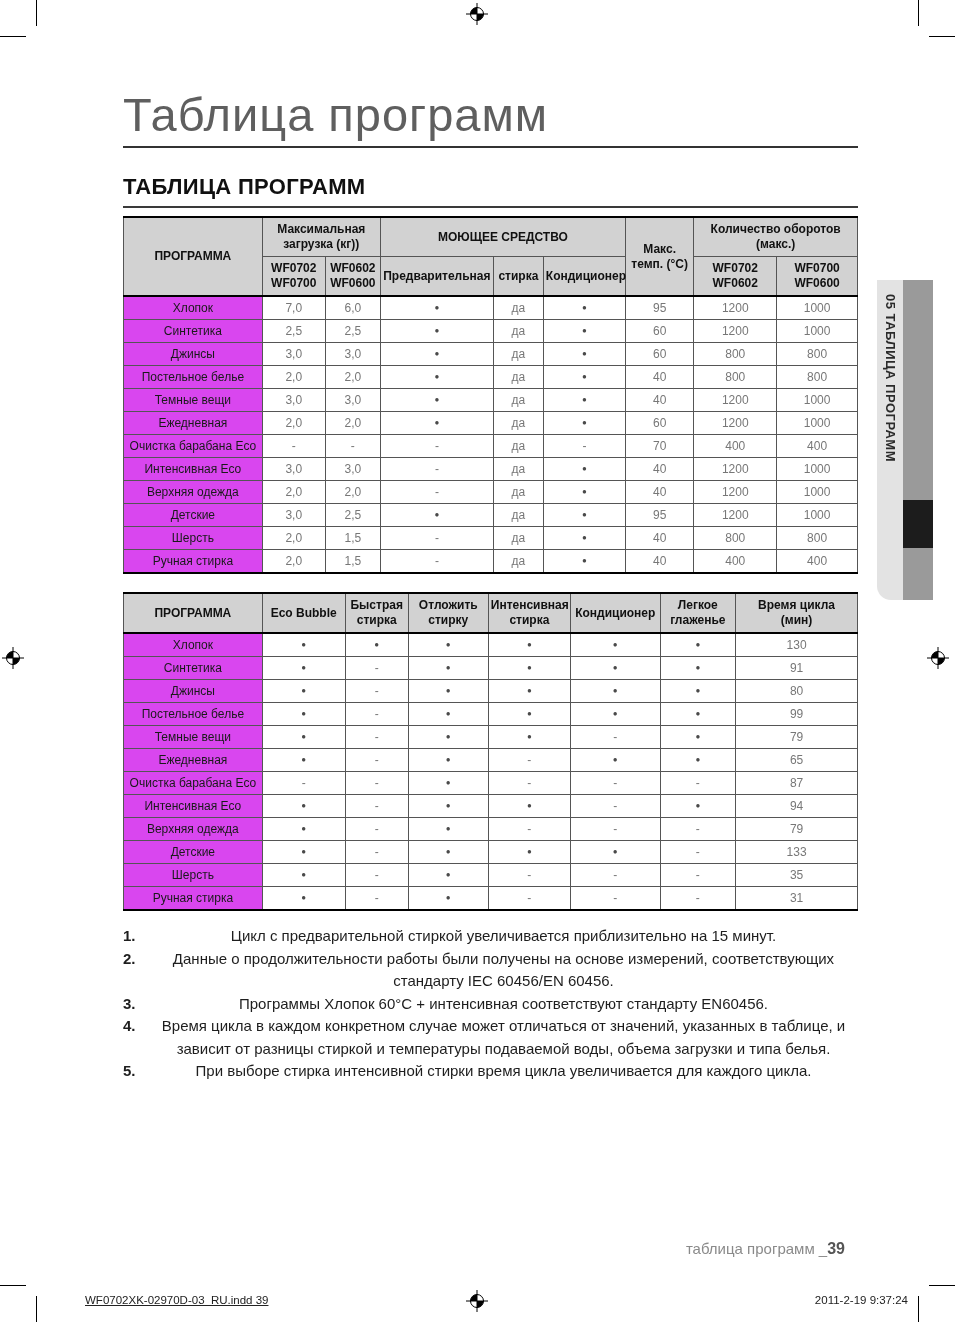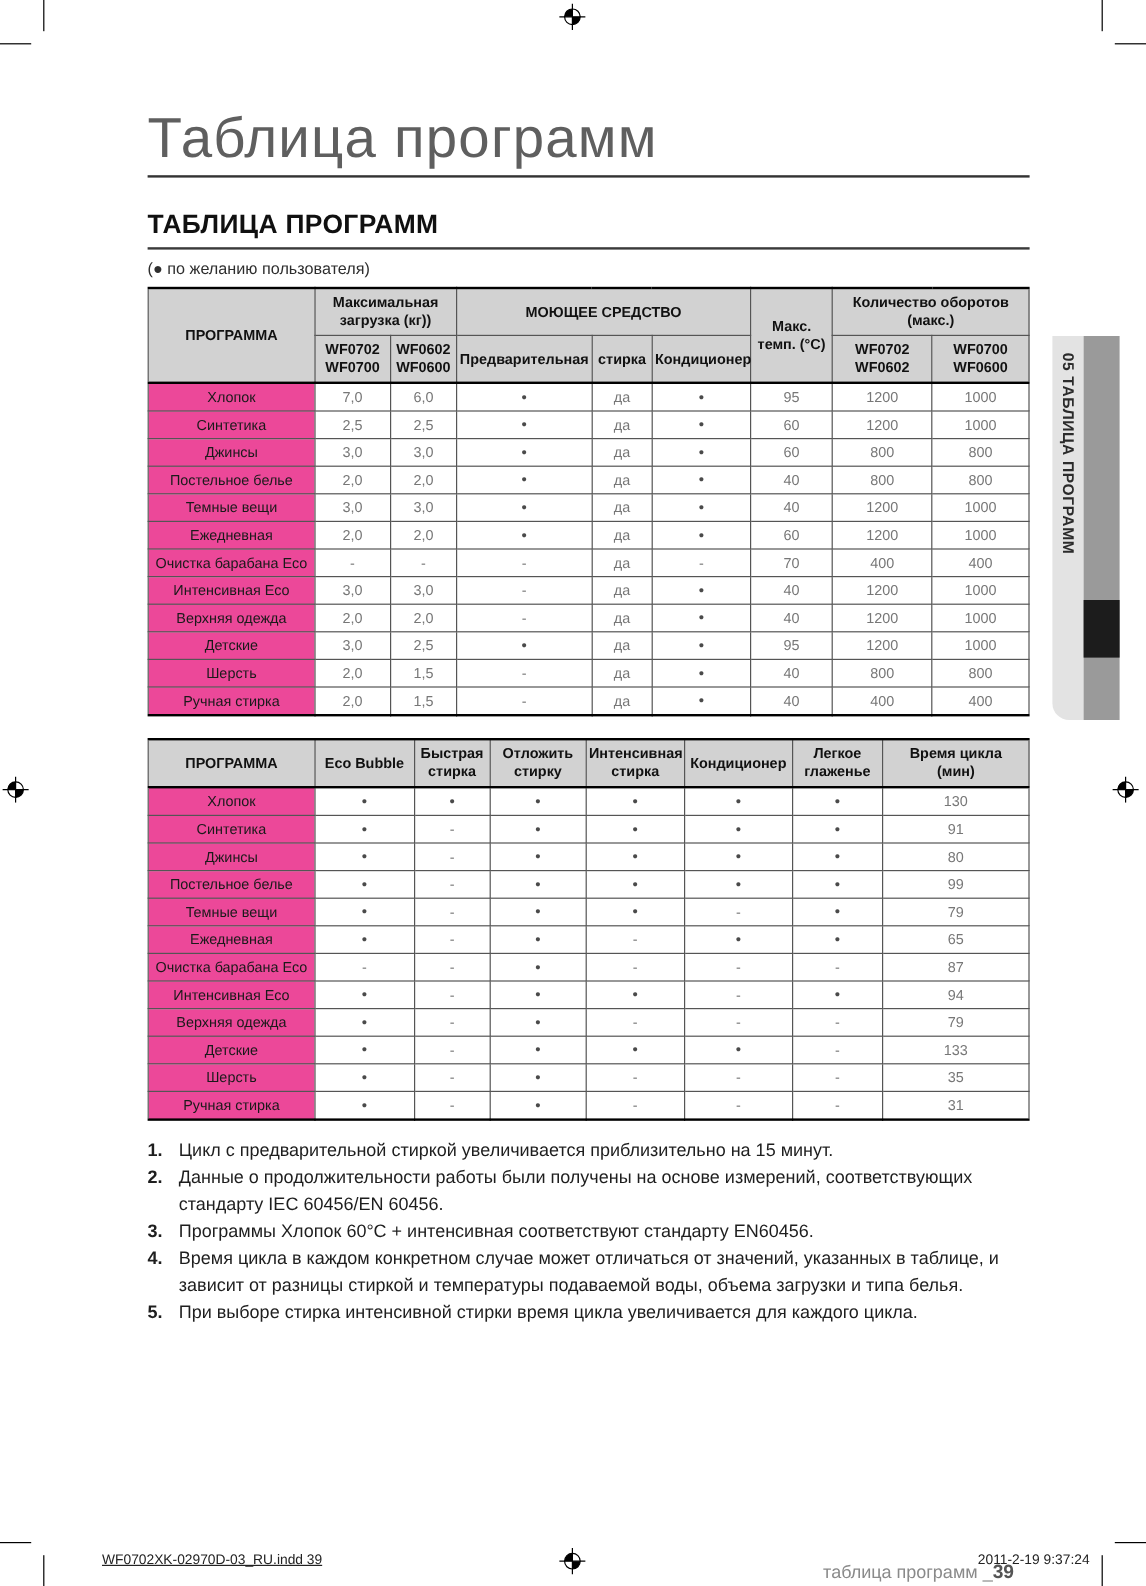--- a/index.html
+++ b/index.html
@@ -46,30 +46,30 @@
   thead { border-bottom:2px solid #000; }
   thead th {
     background:#d2d2d2; font-size:12px; font-weight:bold; color:#111;
     padding:4px 2px; text-align:center; white-space:pre-line; line-height:1.25;
   }
   table.t1 thead tr th { height:30px; }
   tbody td {
     height:16px; padding:3px 2px; font-size:12px; text-align:center;
     color:#777; line-height:1.2;
   }
-  tbody td.prog { background:#ec4899; color:#1a1a1a; }
+  tbody td.prog { background:#d946ef; color:#1a1a1a; }
   tbody td.dot { font-size:8px; color:#4a4a4a; }
 
   .notes { margin-top:14px; }
   .note-row { display:flex; font-size:15px; color:#1e1e1e; line-height:1.5; }
   .note-num { width:26px; flex:0 0 26px; font-weight:bold; }
-  .note-txt { flex:1; }
+  .note-txt { flex:1;text-align:center; }
 
   .page-footer {
-    position:absolute; top:1302px; right:110px; font-size:15px; color:#8a8a8a;
+    position:absolute; top:1240px; right:110px; font-size:15px; color:#8a8a8a;
   }
   .page-footer b { color:#555; font-size:16px; }
   .print-left  { position:absolute; left:85px;  top:1294px; font-size:11.5px; color:#222;text-decoration:underline; }
   .print-right { position:absolute; right:47px; top:1294px; font-size:11.5px; color:#222; }
 </style>
 </head>
 <body>
 
 <div class="page">
 
@@ -113,21 +113,20 @@
 
   <div class="side-tab">
     <span class="side-tab-text">05 ТАБЛИЦА ПРОГРАММ</span>
   </div>
   <div class="side-strip"></div>
   <div class="side-block"></div>
 
   <div class="content">
     <h1 class="doc-title">Таблица программ</h1>
     <h2 class="section">ТАБЛИЦА ПРОГРАММ</h2>
-    <div class="legend">(● по желанию пользователя)</div>
 
     <table class="t1">
       <colgroup>
         <col style="width:18.9%">
           <col style="width:8.6%">
           <col style="width:7.5%">
         <col style="width:15.4%">
           <col style="width:6.8%">
           <col style="width:11.2%">
         <col style="width:9.3%">

